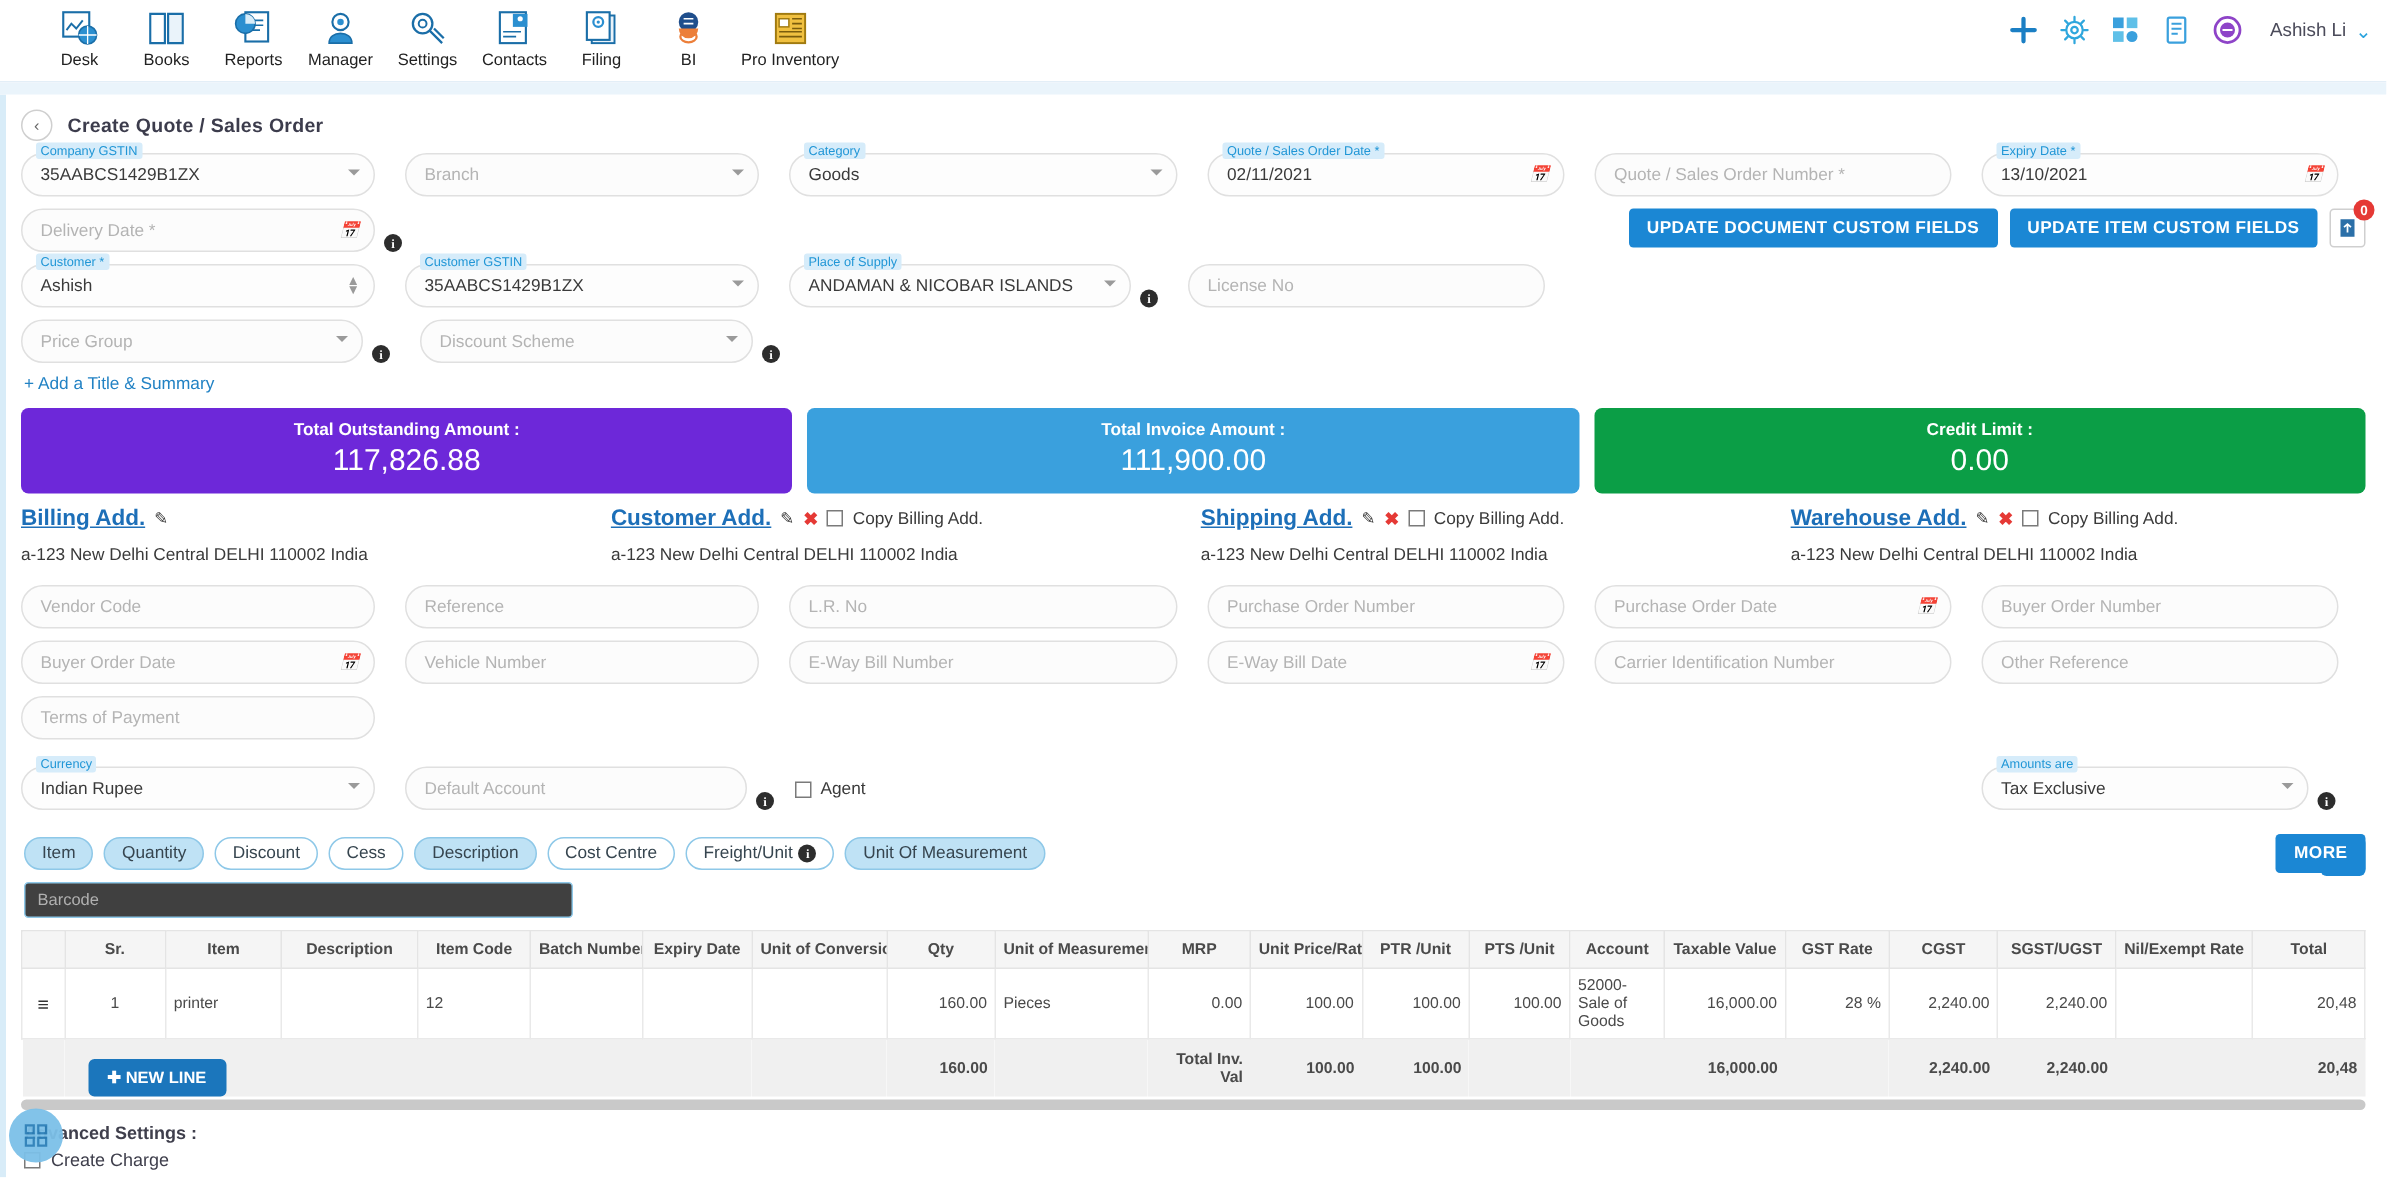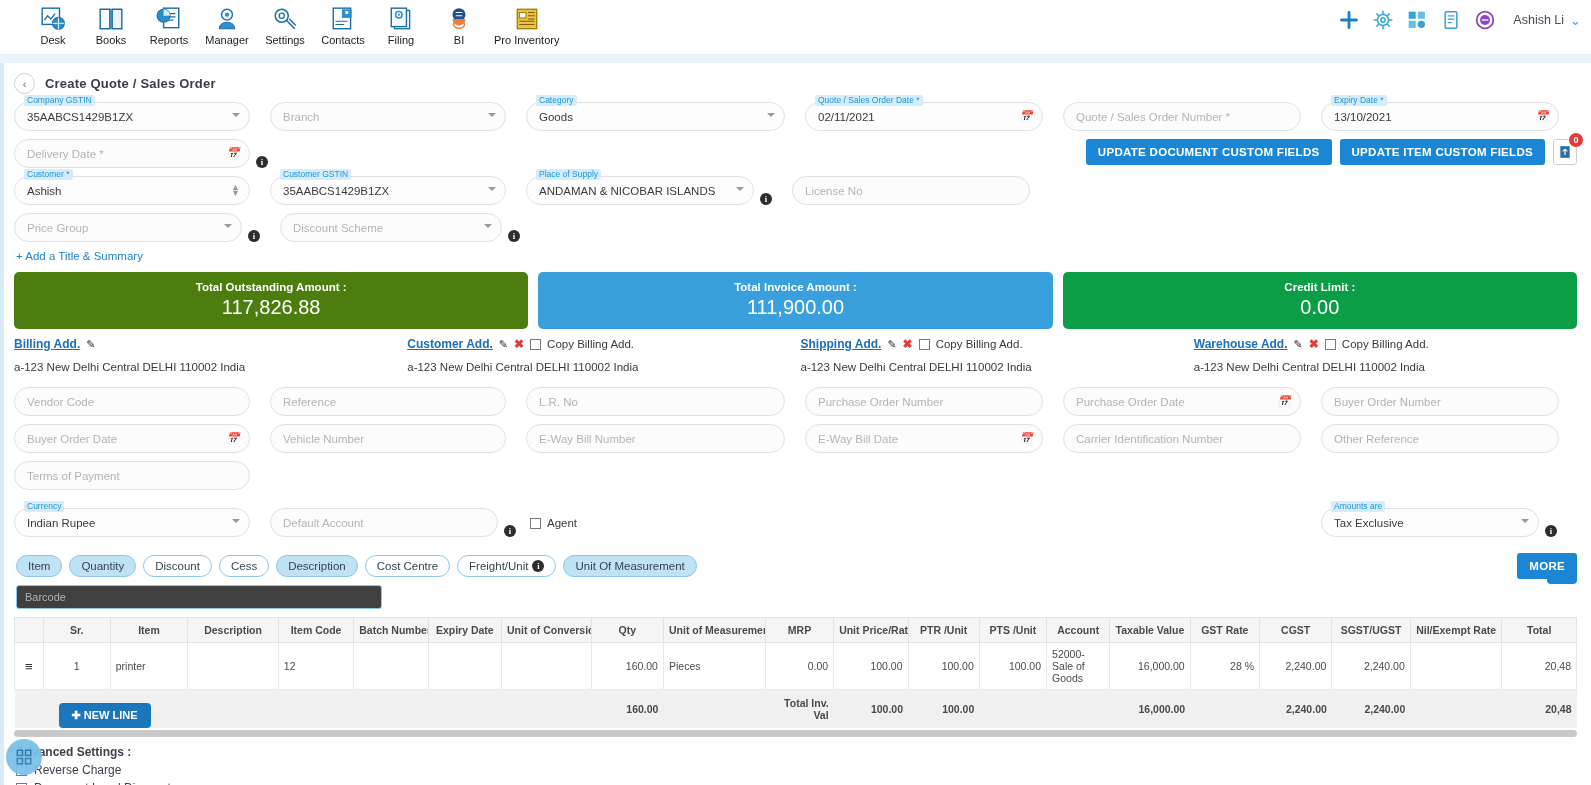--- a/index.html
+++ b/index.html
@@ -101,21 +101,21 @@
   .card{
     flex:1; border-radius:5px; color:#fff; text-align:center;
     padding:9px 0 11px 0; height:57px;
   }
   .card .ct{ font-size:11.5px; font-weight:700; }
   .card .cv{ font-size:20px; margin-top:3px; font-weight:400; }
 
   .addr{ display:flex; gap:10px; padding:8px 14px 0 14px; }
   .addrcol{ flex:1; }
   .addrhead{ display:flex; align-items:center; gap:6px; }
-  .addrlink{ color:#1d6fb8; font-size:12px; font-weight:700;
+  .addrlink{ color:#1d6fb8; font-size:15px; font-weight:700;
              text-decoration:underline; cursor:pointer; }
   .editi{ color:#333; font-size:11px; cursor:pointer; }
   .xi{ color:#e53935; font-size:12px; font-weight:700; cursor:pointer; }
   .cb{ width:11px;height:11px;border:1px solid #7a7a7a;background:#fff;
        display:inline-block; cursor:pointer;}
   .copytxt{ font-size:11.5px; color:#3a3a3a; }
   .addrtext{ font-size:11.5px; color:#3a3a3a; margin-top:10px; }
 
   
   .chips{ display:flex; gap:7px; padding:10px 14px 0 16px; align-items:center; }
@@ -406,21 +406,21 @@
           <i class="arrow"></i>
         </div>
         <span class="infoi">i</span>
       </div>
     </div>
   </div>
 
   <div class="addtitle">+ Add a Title &amp; Summary</div>
 
   <div class="cards">
-    <div class="card" style="background:#4d7c0f">
+    <div class="card" style="background:#6d28d9">
       <div class="ct">Total Outstanding Amount :</div>
       <div class="cv">117,826.88</div>
     </div>
     <div class="card" style="background:#3aa0dd">
       <div class="ct">Total Invoice Amount :</div>
       <div class="cv">111,900.00</div>
     </div>
     <div class="card" style="background:#0b9e46">
       <div class="ct">Credit Limit :</div>
       <div class="cv">0.00</div>
@@ -692,21 +692,21 @@
         </tr>
       </tfoot>
     </table>
   </div>
   <div class="hscroll"></div>
 
   <div class="adv">
     <div class="advtitle">Advanced Settings :</div>
     <div class="advrow">
       <span class="cb"></span>
-      <span>Reverse Charge</span>
+      <span>Create Charge</span>
     </div>
     <div class="advrow">
       <span class="cb"></span>
       <span>Document Level Discount</span>
     </div>
   </div>
 
   <div class="fab">
     <svg width="18" height="18" viewBox="0 0 24 24">
       <rect x="3" y="3" width="7" height="7" fill="none" stroke="#2b7fb8" stroke-width="2"></rect>

